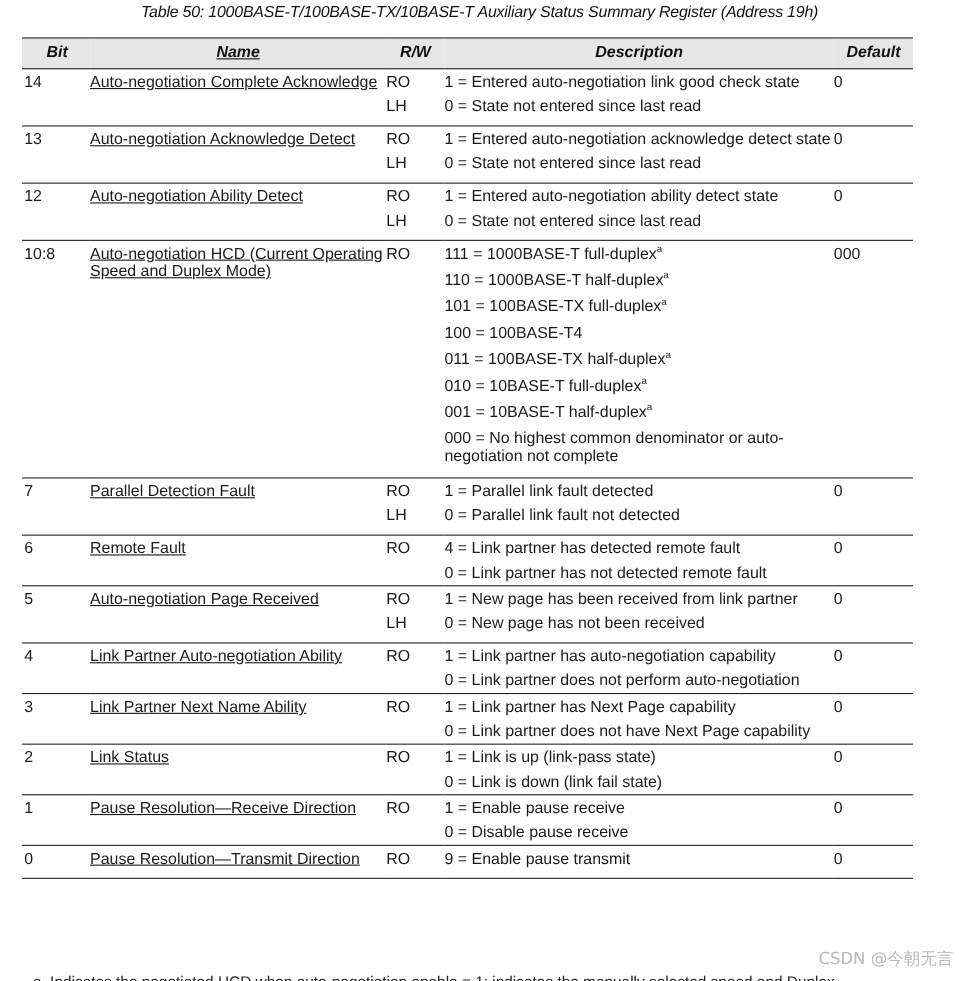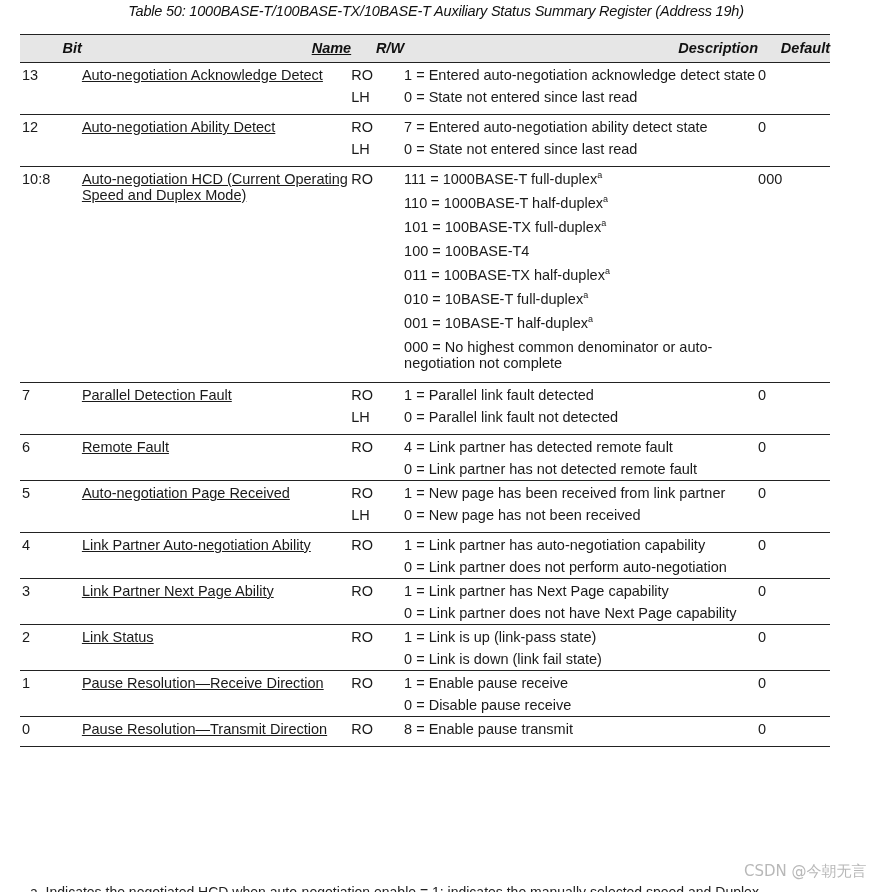--- a/index.html
+++ b/index.html
@@ -4,21 +4,21 @@
 <style>
   html, body { margin: 0; padding: 0; background: #ffffff; }
   body { width: 872px; height: 892px; overflow: hidden; position: relative;
          font-family: "Liberation Sans", "DejaVu Sans", sans-serif; color: #1a1a1a; }
   .caption { position: absolute; top: 3px; left: 0; width: 872px; text-align: center;
              font-style: italic; font-weight: normal; font-size: 14.5px; letter-spacing: -0.2px;
              font-family: "Liberation Sans", sans-serif; color: #111; }
   table.reg { position: absolute; top: 34px; left: 20px; width: 810px;
               border-collapse: collapse; font-size: 14.5px; line-height: 16px; }
   table.reg thead tr { background: #e6e6e6; }
-  table.reg thead th { font-style: italic; font-weight: bold; text-align: right;
+  table.reg thead th { font-style: italic; font-weight: bold; text-align: center;
                         padding: 5px 0 6px 0; font-size: 14.5px; color: #111;
                         border-top: 1.5px solid #222; border-bottom: 1.5px solid #222; }
   table.reg td { vertical-align: top; padding: 4px 0 3px 0; border-bottom: 1.5px solid #222; }
   .c-bit { width: 60px; padding-left: 2px !important; }
   .c-name { width: 270px; text-decoration: underline; }
   .c-rw { width: 53px; }
   .c-desc { width: 355px; }
   .c-def { width: 72px; }
   th.c-bit { padding-left: 2px !important; }
   .rw-line { display: block; margin-bottom: 6px; }
@@ -41,41 +41,54 @@
     <tr>
       <th class="c-bit">Bit</th>
       <th class="c-name">Name</th>
       <th class="c-rw">R/W</th>
       <th class="c-desc">Description</th>
       <th class="c-def">Default</th>
     </tr>
   </thead>
   <tbody id="rows">
       <tr>
+        <td class="c-bit">14</td>
+        <td class="c-name">Auto-negotiation Complete Acknowledge</td>
+        <td class="c-rw">
+          <span class="rw-line">RO</span>
+          <span class="rw-line">LH</span>
+        </td>
+        <td class="c-desc">
+          <span class="desc-line">1 = Entered auto-negotiation link good check state</span>
+          <span class="desc-line">0 = State not entered since last read</span>
+        </td>
+        <td class="c-def">0</td>
+      </tr>
+      <tr>
         <td class="c-bit">13</td>
         <td class="c-name">Auto-negotiation Acknowledge Detect</td>
         <td class="c-rw">
           <span class="rw-line">RO</span>
           <span class="rw-line">LH</span>
         </td>
         <td class="c-desc">
           <span class="desc-line">1 = Entered auto-negotiation acknowledge detect state</span>
           <span class="desc-line">0 = State not entered since last read</span>
         </td>
         <td class="c-def">0</td>
       </tr>
       <tr>
         <td class="c-bit">12</td>
         <td class="c-name">Auto-negotiation Ability Detect</td>
         <td class="c-rw">
           <span class="rw-line">RO</span>
           <span class="rw-line">LH</span>
         </td>
         <td class="c-desc">
-          <span class="desc-line">7 = Entered auto-negotiation ability detect state</span>
+          <span class="desc-line">1 = Entered auto-negotiation ability detect state</span>
           <span class="desc-line">0 = State not entered since last read</span>
         </td>
         <td class="c-def">0</td>
       </tr>
       <tr class="hcd">
         <td class="c-bit">10:8</td>
         <td class="c-name">Auto-negotiation HCD (Current Operating Speed and Duplex Mode)</td>
         <td class="c-rw">
           <span class="rw-line">RO</span>
         </td>
@@ -136,21 +149,21 @@
           <span class="rw-line">RO</span>
         </td>
         <td class="c-desc">
           <span class="desc-line">1 = Link partner has auto-negotiation capability</span>
           <span class="desc-line">0 = Link partner does not perform auto-negotiation</span>
         </td>
         <td class="c-def">0</td>
       </tr>
       <tr>
         <td class="c-bit">3</td>
-        <td class="c-name">Link Partner Next Page Ability</td>
+        <td class="c-name">Link Partner Next Name Ability</td>
         <td class="c-rw">
           <span class="rw-line">RO</span>
         </td>
         <td class="c-desc">
           <span class="desc-line">1 = Link partner has Next Page capability</span>
           <span class="desc-line">0 = Link partner does not have Next Page capability</span>
         </td>
         <td class="c-def">0</td>
       </tr>
       <tr>
@@ -177,21 +190,21 @@
         </td>
         <td class="c-def">0</td>
       </tr>
       <tr>
         <td class="c-bit">0</td>
         <td class="c-name">Pause Resolution—Transmit Direction</td>
         <td class="c-rw">
           <span class="rw-line">RO</span>
         </td>
         <td class="c-desc">
-          <span class="desc-line">8 = Enable pause transmit</span>
+          <span class="desc-line">9 = Enable pause transmit</span>
         </td>
         <td class="c-def">0</td>
       </tr>
     </tbody>
 </table>
 
 <div class="footnote">a. Indicates the negotiated HCD when auto-negotiation enable = 1; indicates the manually selected speed and Duplex</div>
 <div class="watermark">CSDN @今朝无言</div>
 
 </body></html>

